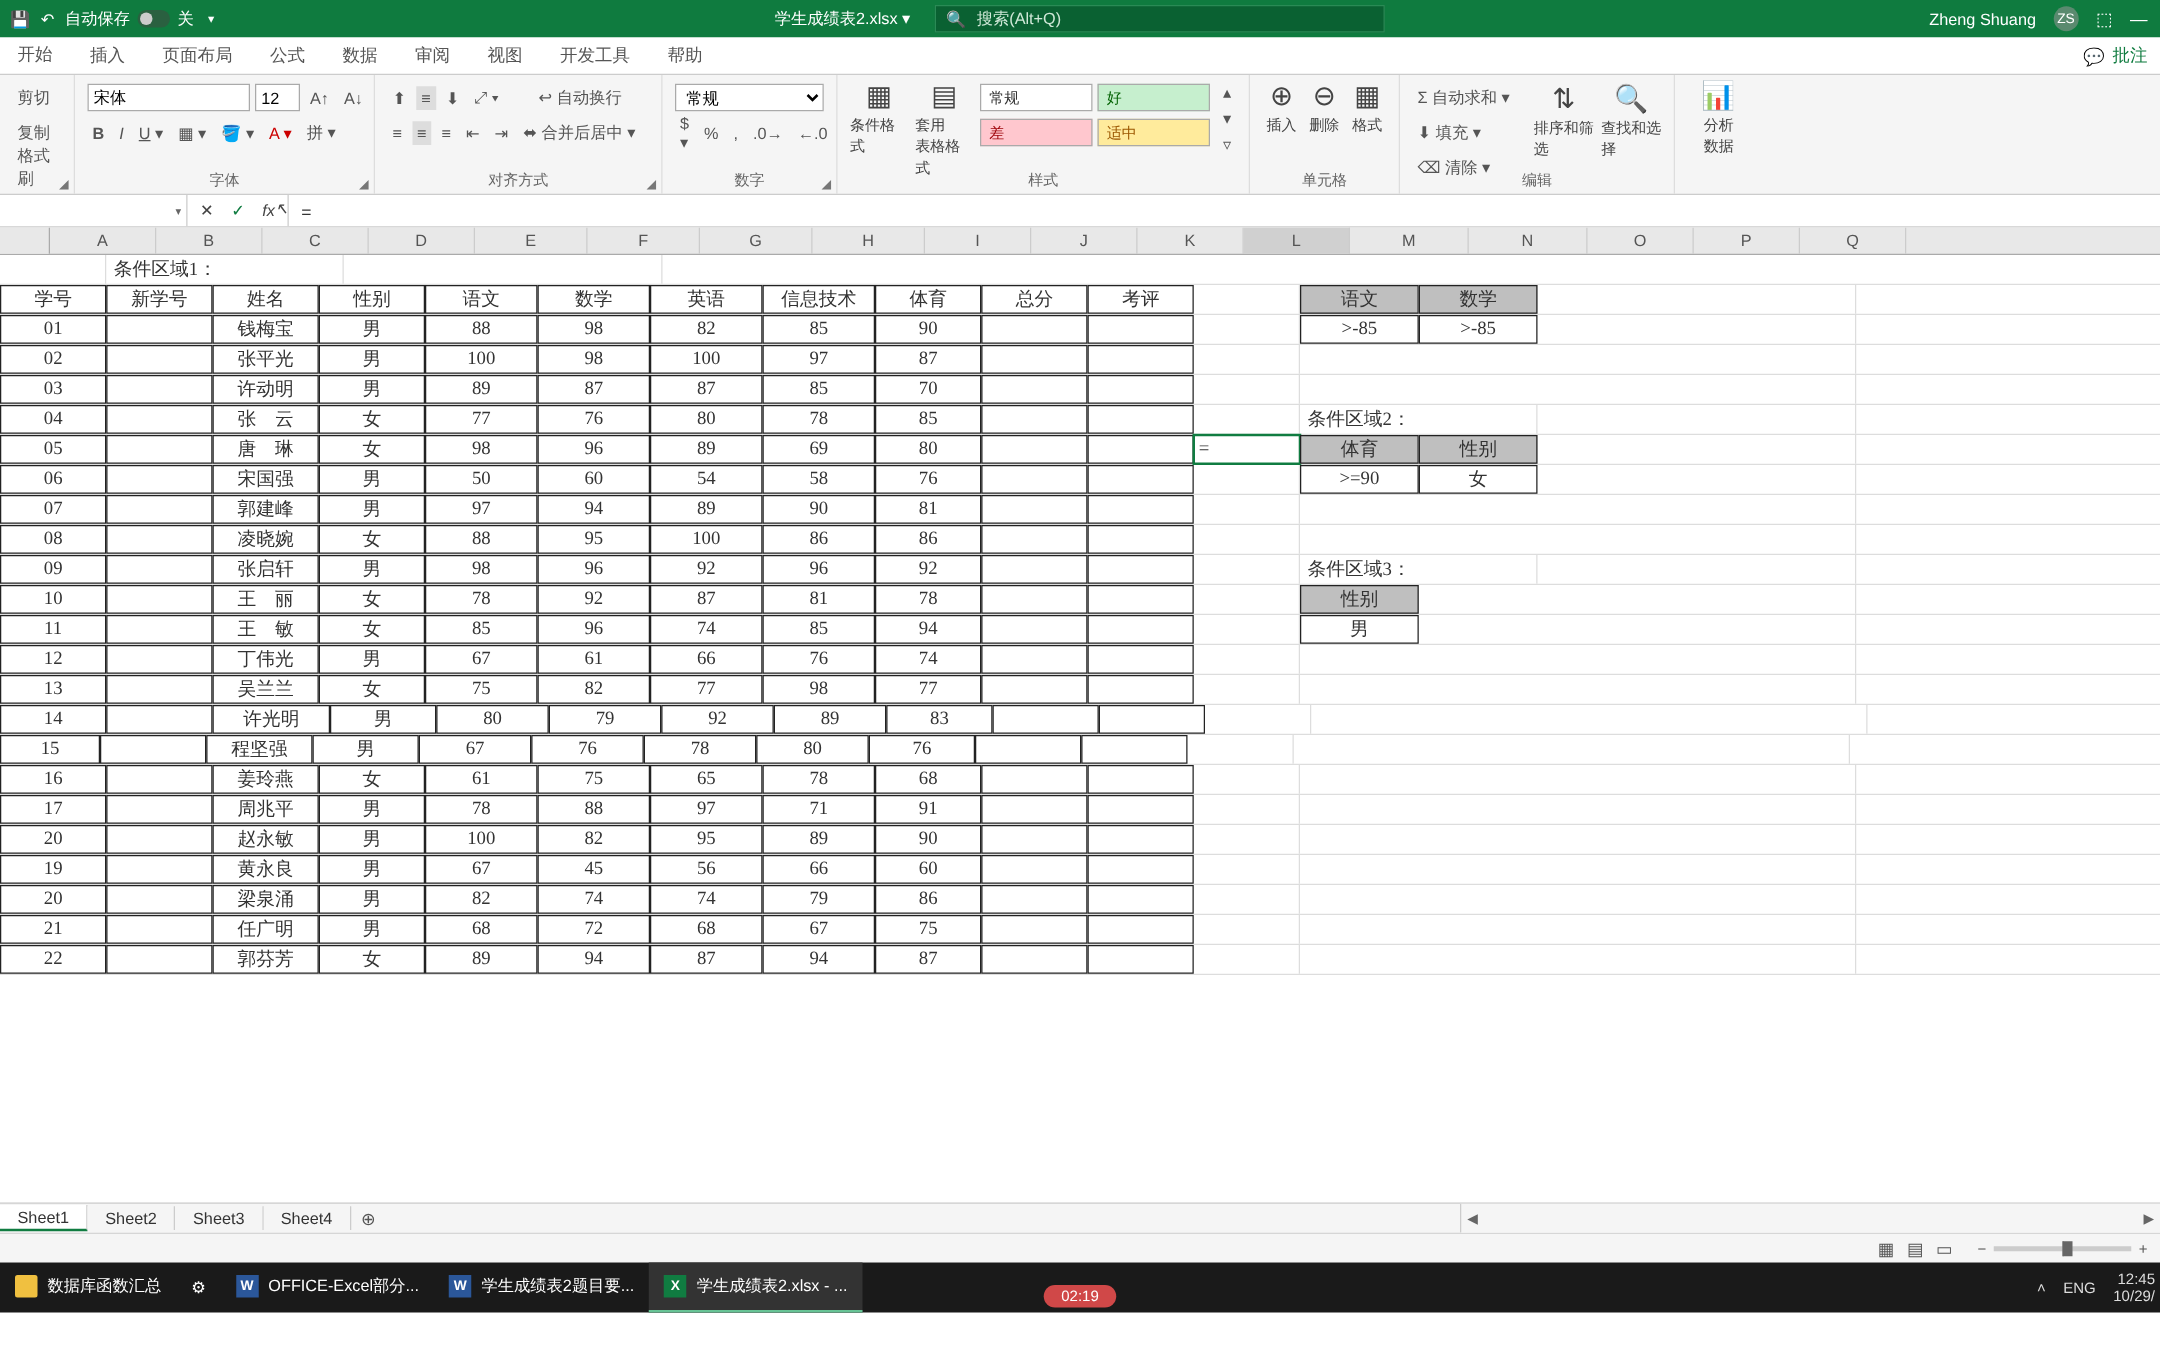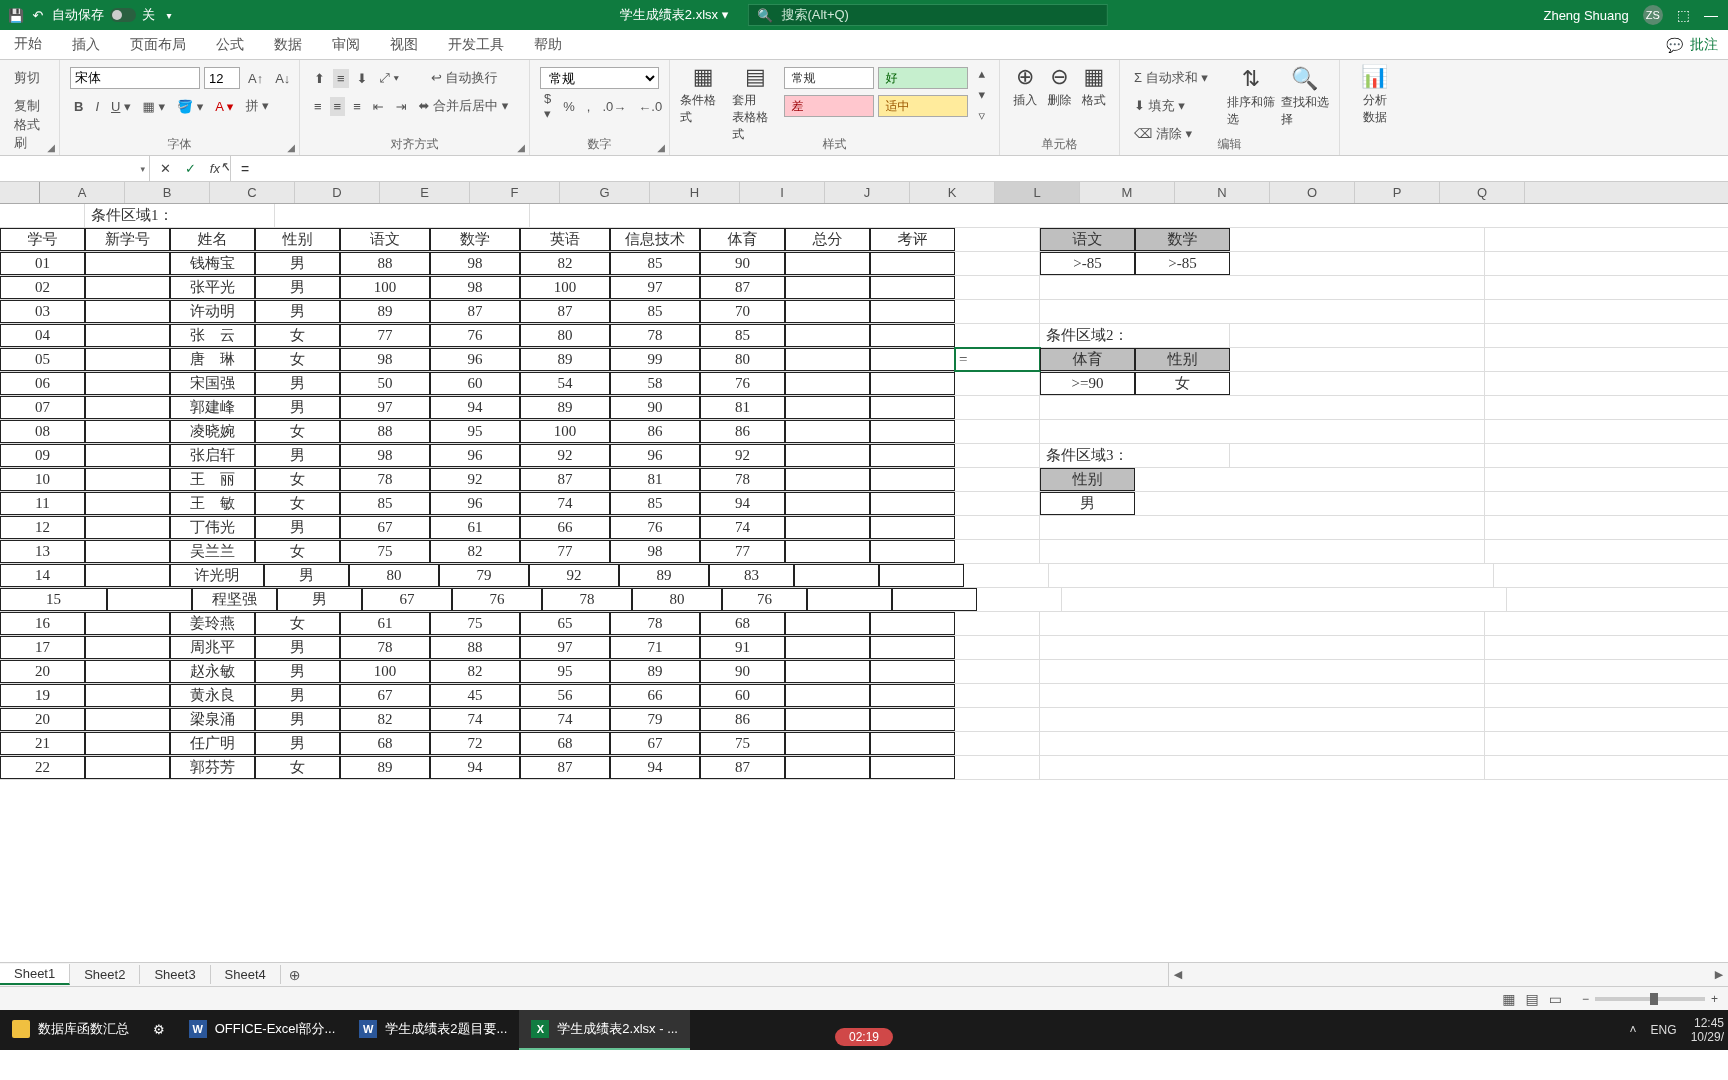--- a/index.html
+++ b/index.html
@@ -400,21 +400,21 @@
         <div class="cell " style="width: 255px;"></div>
       </div>
       <div class="xrow">
         <div class="cell b" style="width: 85px;">05</div>
         <div class="cell b" style="width: 85px;"></div>
         <div class="cell b" style="width: 85px;">唐　琳</div>
         <div class="cell b" style="width: 85px;">女</div>
         <div class="cell b" style="width: 90px;">98</div>
         <div class="cell b" style="width: 90px;">96</div>
         <div class="cell b" style="width: 90px;">89</div>
-        <div class="cell b" style="width: 90px;">99</div>
+        <div class="cell b" style="width: 90px;">69</div>
         <div class="cell b" style="width: 85px;">80</div>
         <div class="cell b" style="width: 85px;"></div>
         <div class="cell b" style="width: 85px;"></div>
         <div class="cell activecell" style="width: 85px; justify-content: flex-start; padding-left: 4px;">=</div>
         <div class="cell b grayfill" style="width: 95px;">体育</div>
         <div class="cell b grayfill" style="width: 95px;">性别</div>
         <div class="cell " style="width: 255px;"></div>
       </div>
       <div class="xrow">
         <div class="cell b" style="width: 85px;">06</div>
@@ -550,21 +550,21 @@
         <div class="cell b" style="width: 90px;">79</div>
         <div class="cell b" style="width: 90px;">92</div>
         <div class="cell b" style="width: 90px;">89</div>
         <div class="cell b" style="width: 85px;">83</div>
         <div class="cell b" style="width: 85px;"></div>
         <div class="cell b" style="width: 85px;"></div>
         <div class="cell " style="width: 85px;"></div>
         <div class="cell " style="width: 445px;"></div>
       </div>
       <div class="xrow">
-        <div class="cell b" style="width: 107px;">15</div>
+        <div class="cell b" style="width: 80px;">15</div>
         <div class="cell b" style="width: 85px;"></div>
         <div class="cell b" style="width: 85px;">程坚强</div>
         <div class="cell b" style="width: 85px;">男</div>
         <div class="cell b" style="width: 90px;">67</div>
         <div class="cell b" style="width: 90px;">76</div>
         <div class="cell b" style="width: 90px;">78</div>
         <div class="cell b" style="width: 90px;">80</div>
         <div class="cell b" style="width: 85px;">76</div>
         <div class="cell b" style="width: 85px;"></div>
         <div class="cell b" style="width: 85px;"></div>

